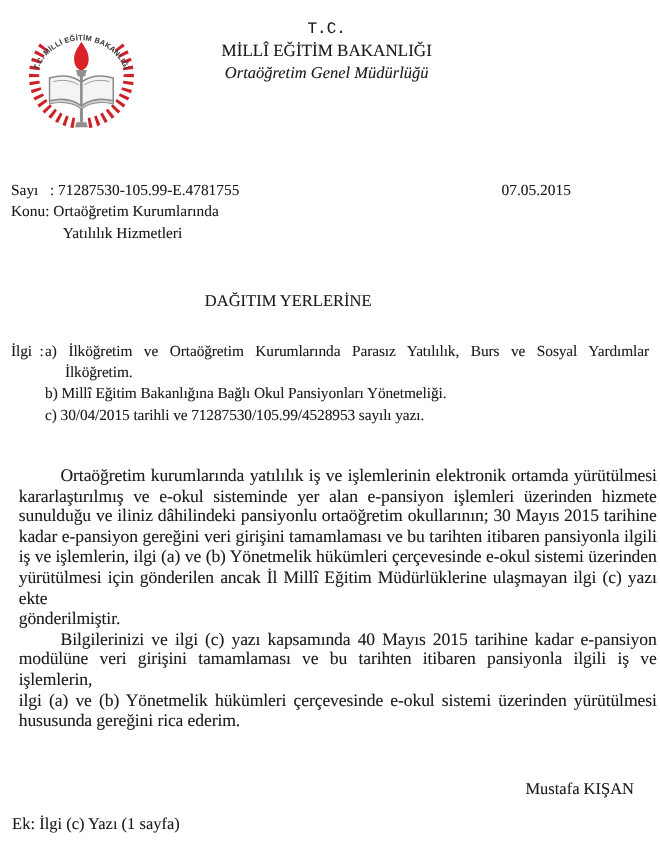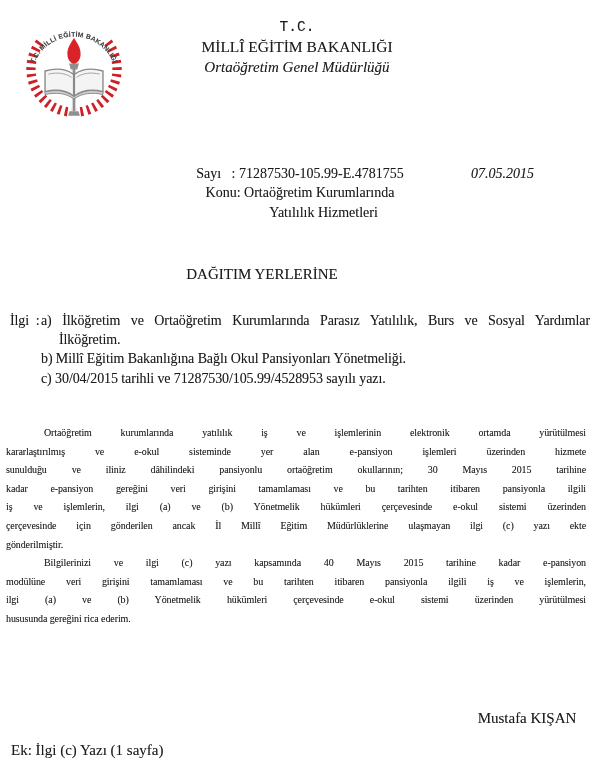--- a/index.html
+++ b/index.html
@@ -16,37 +16,37 @@
   .arc-text{font-family:"Liberation Sans",sans-serif;font-size:6.8px;font-weight:bold;
             fill:#474747;letter-spacing:.25px;text-anchor:middle;}
 
   
   .header{position:absolute;top:17px;left:37px;width:520px;text-align:center;line-height:20px;}
   .h-tc{font-size:14.5px;font-family:Liberation Mono, monospace;}
   .h-min{font-size:15.5px;}
   .h-dir{font-size:15px;font-style:italic;}
 
   
-  .meta{position:absolute;top:164px;left:10px;width:580px;font-size:14px;line-height:19.3px;text-align:center;}
-  .date{position:absolute;top:0;left:461px;font-style:italic;}
+  .meta{position:absolute;top:164px;left:10px;width:580px;font-size:14px;line-height:19.3px;}
+  .date{position:absolute;top:0;left:446px;}
   .konu2{padding-left:47px;}
 
   
   .recipient{position:absolute;top:266px;left:0;width:524px;text-align:center;font-size:15px;}
 
   
   .refs{position:absolute;top:311px;left:10px;width:580px;font-size:14px;line-height:19.2px;
         display:flex;letter-spacing:-.1px;}
   .refs-label{flex:none;width:31px;white-space:pre;}
   .refs-items{width:549px;}
   .refs-items .hang{padding-left:18px;}
   .refs-items .just{text-align:justify;text-align-last:justify;}
 
   
-  .body-text{position:absolute;top:424px;left:6px;width:580px;font-size:10px;
+  .body-text{position:absolute;top:424px;left:17px;width:580px;font-size:16px;
              line-height:18.6px;letter-spacing:-.1px;}
   .body-text .j{text-align:justify;text-align-last:justify;}
   .body-text .fi{text-indent:38px;}
 
   
   .signature{position:absolute;top:666px;left:447px;width:160px;text-align:center;
              font-size:15px;line-height:21px;white-space:pre;}
 
   
   .attachment{position:absolute;top:742px;left:11px;font-size:15px;}
@@ -108,21 +108,21 @@
         <div>c) 30/04/2015 tarihli ve 71287530/105.99/4528953 sayılı yazı.</div>
       </div>
   </div>
 
   <div class="body-text">
       <div class="fi j">Ortaöğretim kurumlarında yatılılık iş ve işlemlerinin elektronik ortamda yürütülmesi</div>
       <div class="j">kararlaştırılmış ve e-okul sisteminde yer alan e-pansiyon işlemleri üzerinden hizmete</div>
       <div class="j">sunulduğu ve iliniz dâhilindeki pansiyonlu ortaöğretim okullarının; 30 Mayıs 2015 tarihine</div>
       <div class="j">kadar e-pansiyon gereğini veri girişini tamamlaması ve bu tarihten itibaren pansiyonla ilgili</div>
       <div class="j">iş ve işlemlerin, ilgi (a) ve (b) Yönetmelik hükümleri çerçevesinde e-okul sistemi üzerinden</div>
-      <div class="j">çerçevesinde için gönderilen ancak İl Millî Eğitim Müdürlüklerine ulaşmayan ilgi (c) yazı ekte</div>
+      <div class="j">yürütülmesi için gönderilen ancak İl Millî Eğitim Müdürlüklerine ulaşmayan ilgi (c) yazı ekte</div>
       <div>gönderilmiştir.</div>
       <div class="fi j">Bilgilerinizi ve ilgi (c) yazı kapsamında 40 Mayıs 2015 tarihine kadar e-pansiyon</div>
       <div class="j">modülüne veri girişini tamamlaması ve bu tarihten itibaren pansiyonla ilgili iş ve işlemlerin,</div>
       <div class="j">ilgi (a) ve (b) Yönetmelik hükümleri çerçevesinde e-okul sistemi üzerinden yürütülmesi</div>
       <div>hususunda gereğini rica ederim.</div>
     </div>
 
   <div class="signature">
     <div>Mustafa KIŞAN</div>
     

